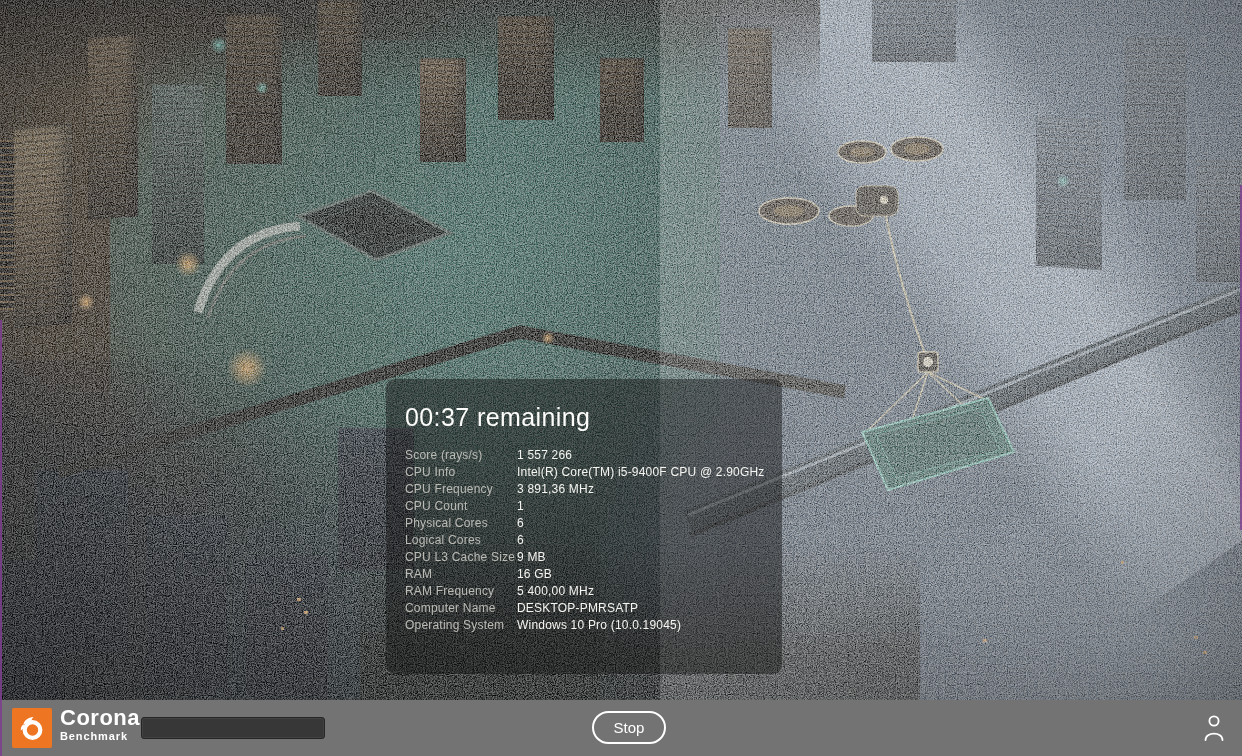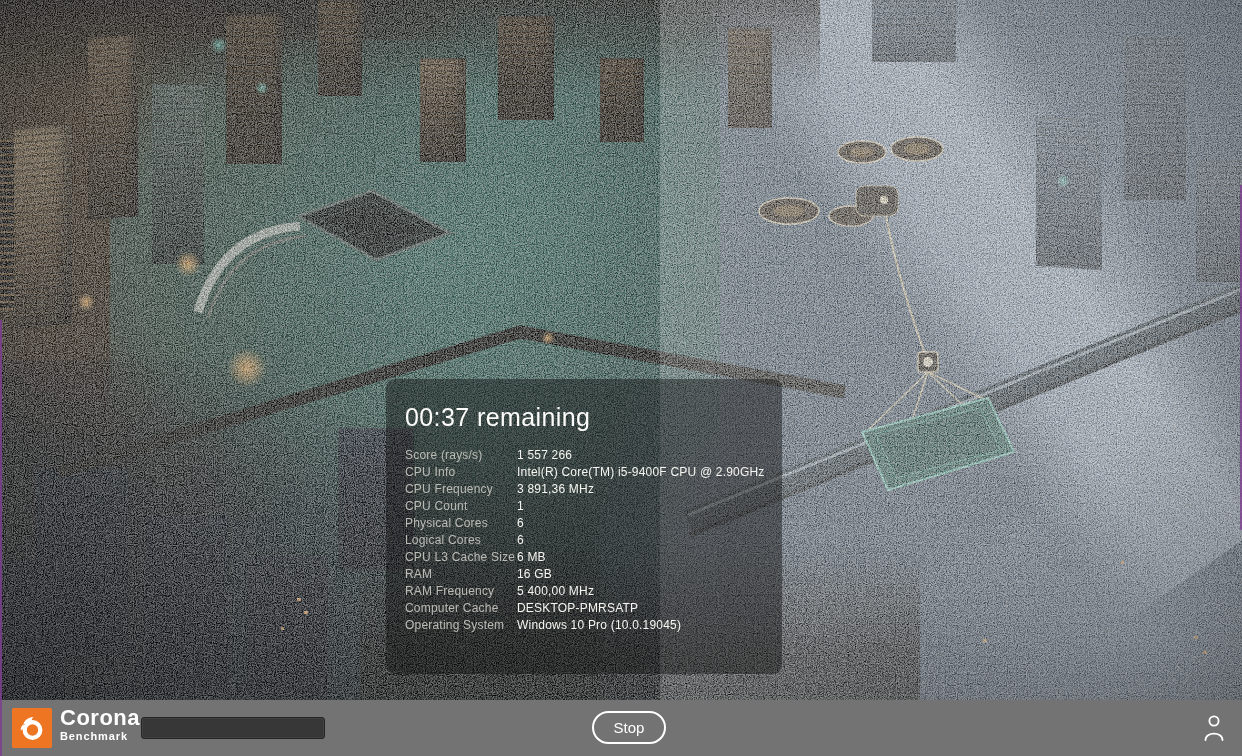--- a/index.html
+++ b/index.html
@@ -184,24 +184,24 @@
 
   <div class="panel">
     <div class="panel-title">00:37 remaining</div>
     <div class="stats">
         <div class="stat-row"><span class="stat-label">Score (rays/s)</span><span class="stat-value">1 557 266</span></div>
         <div class="stat-row"><span class="stat-label">CPU Info</span><span class="stat-value">Intel(R) Core(TM) i5-9400F CPU @ 2.90GHz</span></div>
         <div class="stat-row"><span class="stat-label">CPU Frequency</span><span class="stat-value">3 891,36 MHz</span></div>
         <div class="stat-row"><span class="stat-label">CPU Count</span><span class="stat-value">1</span></div>
         <div class="stat-row"><span class="stat-label">Physical Cores</span><span class="stat-value">6</span></div>
         <div class="stat-row"><span class="stat-label">Logical Cores</span><span class="stat-value">6</span></div>
-        <div class="stat-row"><span class="stat-label">CPU L3 Cache Size</span><span class="stat-value">6 MB</span></div>
+        <div class="stat-row"><span class="stat-label">CPU L3 Cache Size</span><span class="stat-value">9 MB</span></div>
         <div class="stat-row"><span class="stat-label">RAM</span><span class="stat-value">16 GB</span></div>
         <div class="stat-row"><span class="stat-label">RAM Frequency</span><span class="stat-value">5 400,00 MHz</span></div>
-        <div class="stat-row"><span class="stat-label">Computer Cache</span><span class="stat-value">DESKTOP-PMRSATP</span></div>
+        <div class="stat-row"><span class="stat-label">Computer Name</span><span class="stat-value">DESKTOP-PMRSATP</span></div>
         <div class="stat-row"><span class="stat-label">Operating System</span><span class="stat-value">Windows 10 Pro (10.0.19045)</span></div>
       </div>
   </div>
 
   <div class="footer">
     <div class="logo-sq">
       <svg width="28" height="28" viewBox="0 0 28 28">
         <circle cx="14.5" cy="16" r="7.8" fill="none" stroke="#fff" stroke-width="4.2"></circle>
         <path d="M5.5,10.5 C6,6.5 10,3.5 15.5,3 C13,5.5 13.5,7.5 14.5,8.6 C11,8.2 8,8.8 5.5,10.5 Z" fill="#fff"></path>
         <path d="M2.8,16.5 C2.6,13.5 3.6,11.5 5.8,10.2 C5.6,12.4 6.6,13.8 8,14.3 C5.8,14.6 4,15.4 2.8,16.5 Z" fill="#fff"></path>

